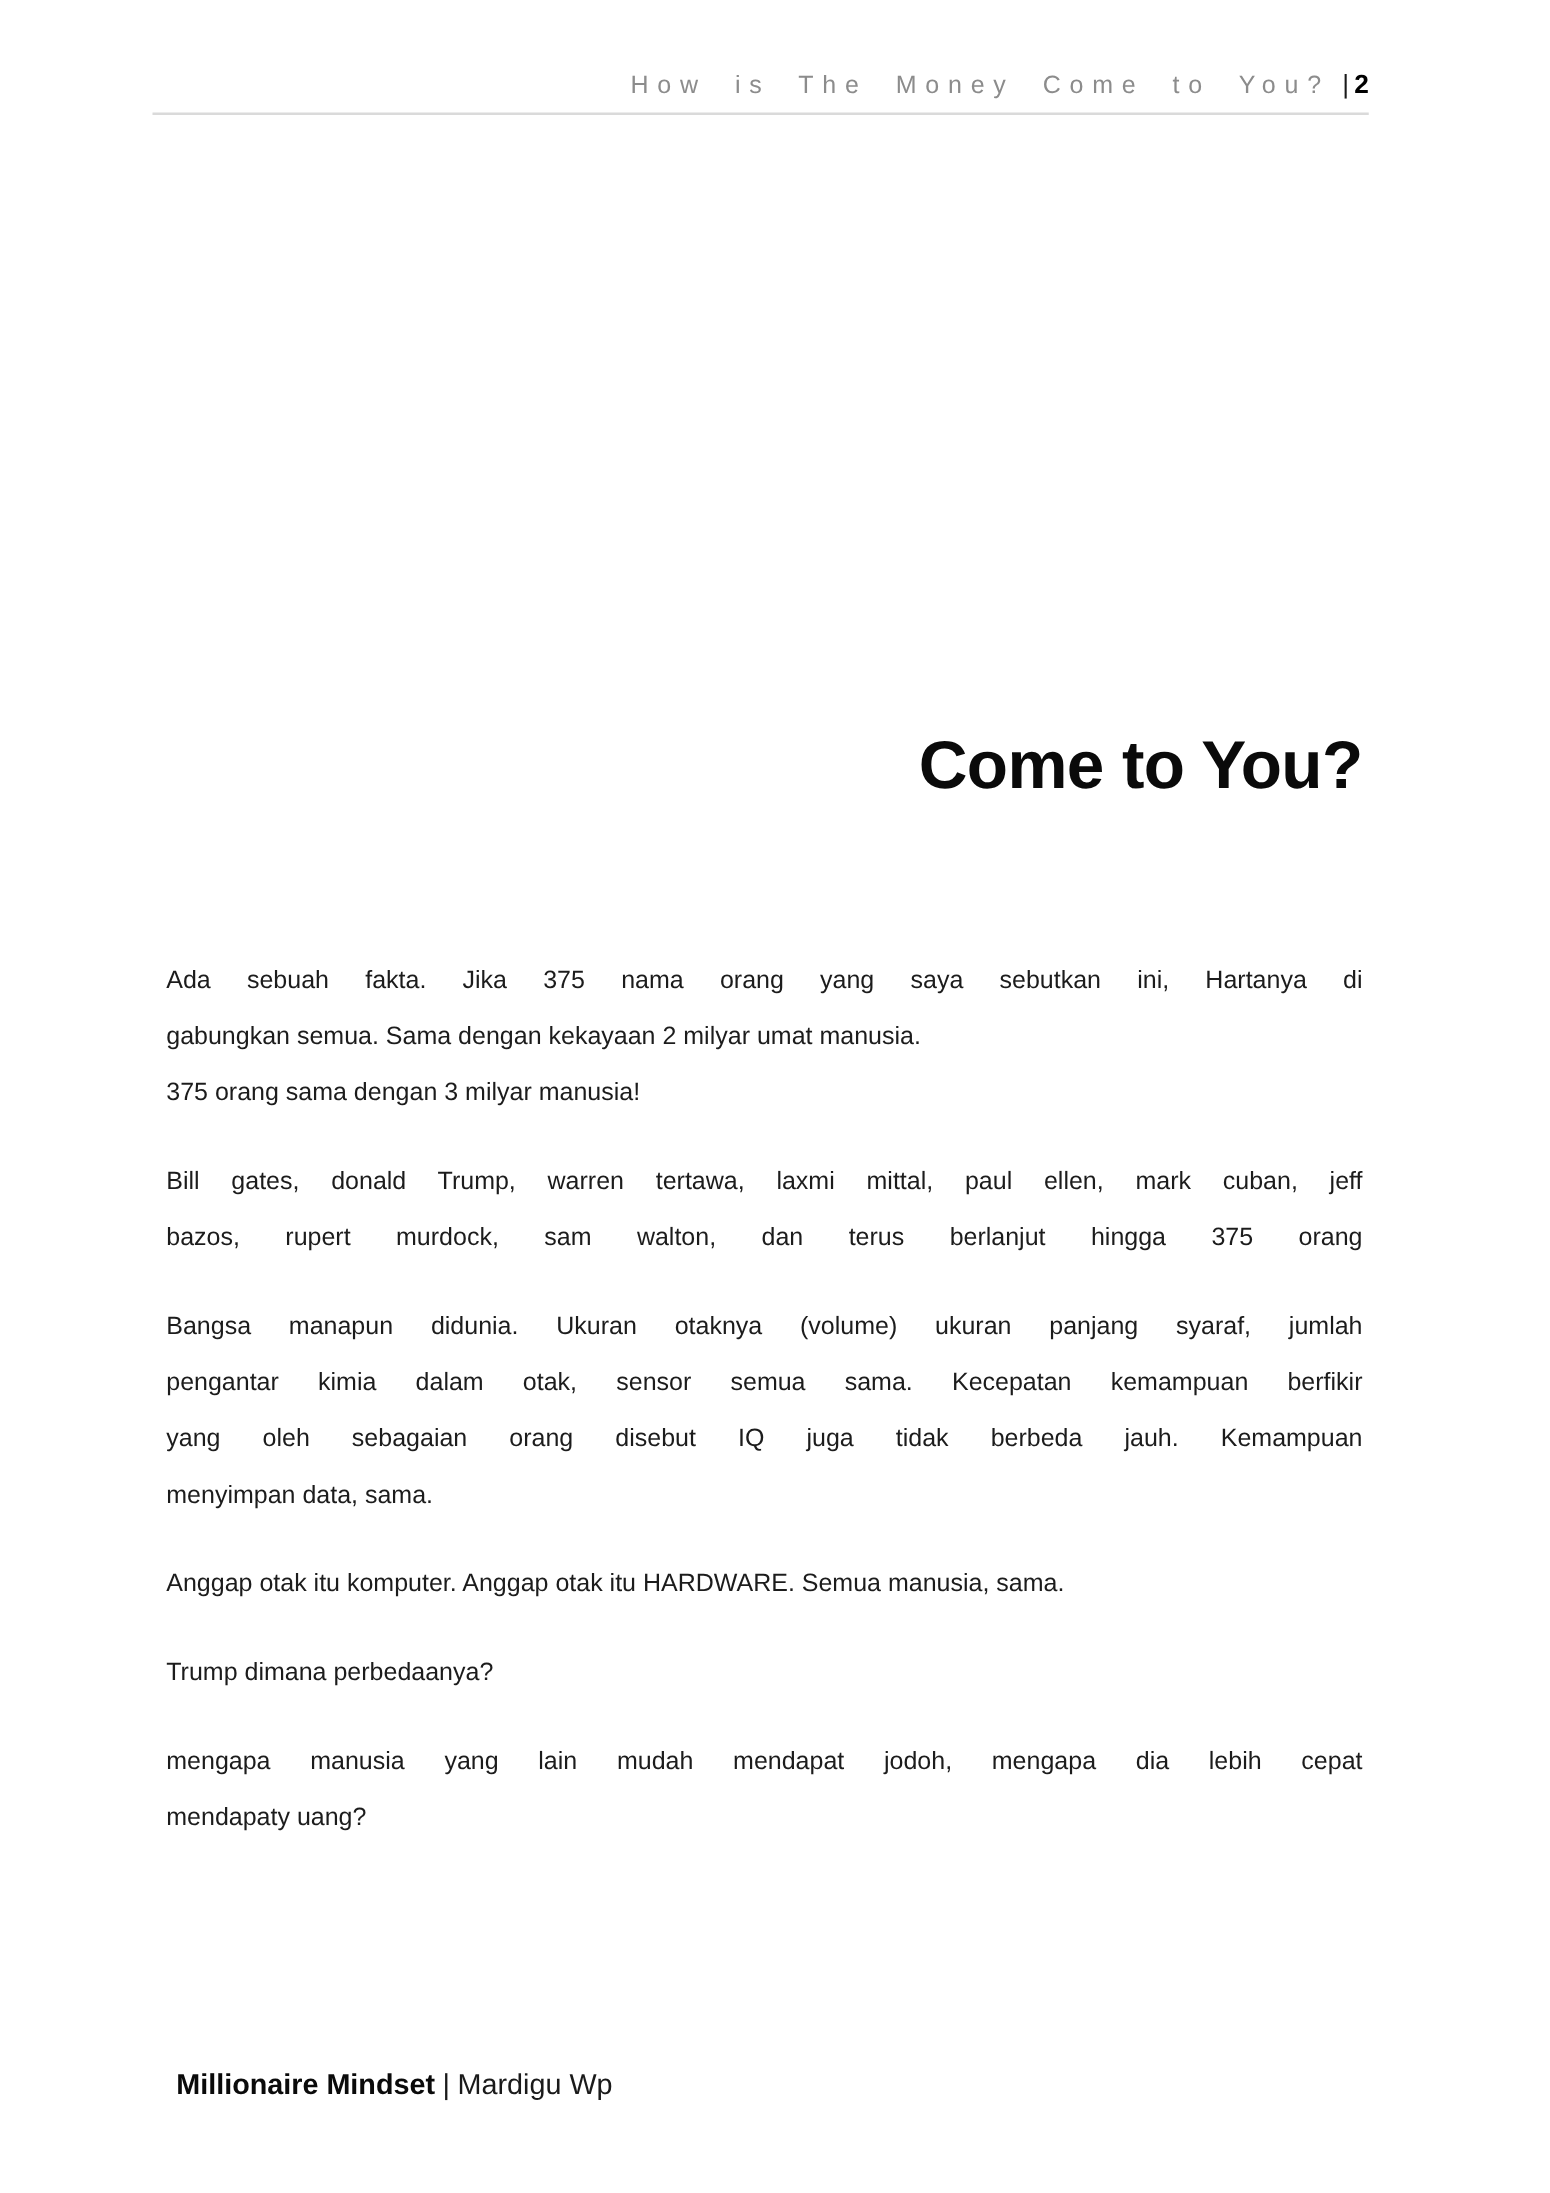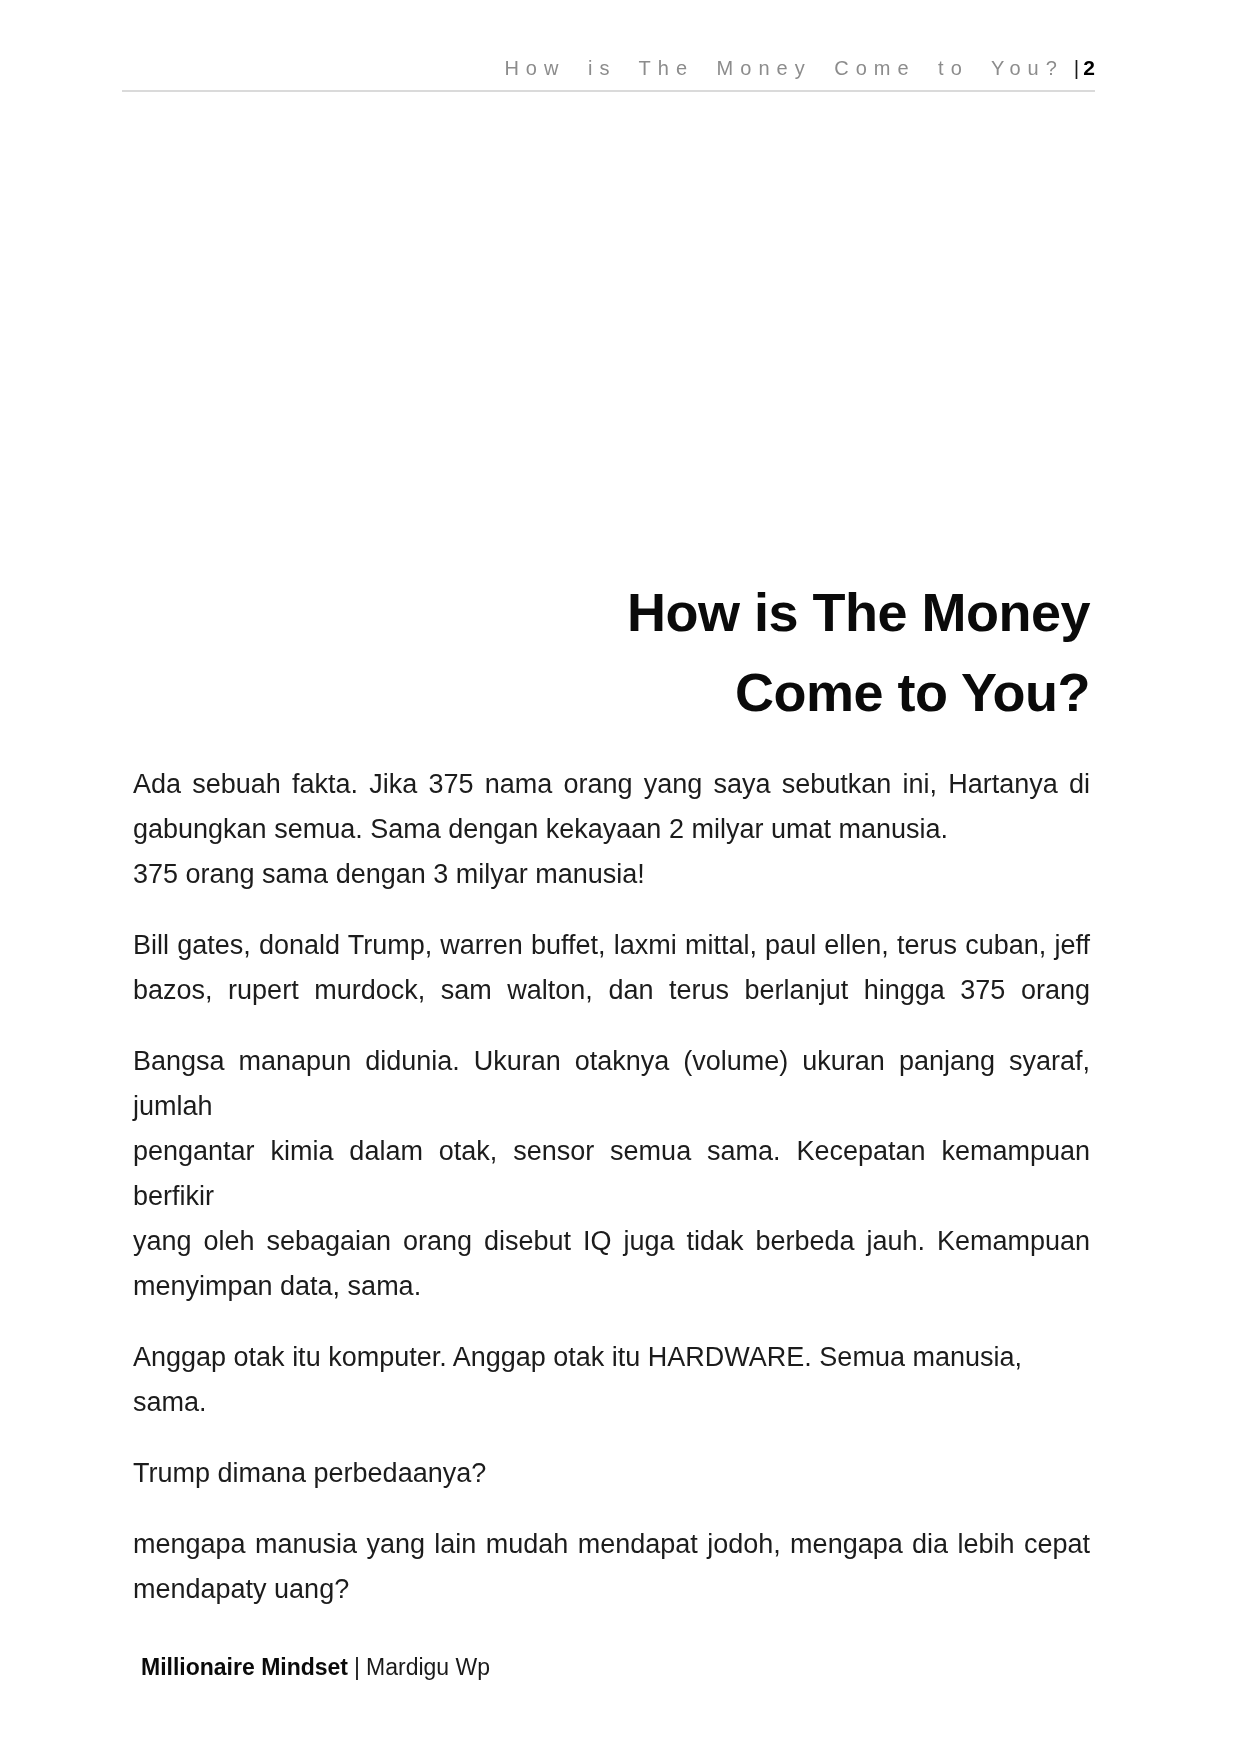--- a/index.html
+++ b/index.html
@@ -55,21 +55,21 @@
     color: #0a0a0a;
     letter-spacing: -0.5px;
   }
 
   
   .body-text {
     position: absolute;
     left: 133px;
     top: 762px;
     width: 957px;
-    font-size: 27px;
+    font-size: 20px;
     color: #1c1c1c;
   }
   .para { margin: 0 0 26px 0; }
   .line { line-height: 45px; }
   .line.j {
     text-align: justify;
     text-align-last: justify;
     text-justify: inter-word;
   }
 
@@ -89,34 +89,33 @@
 </head>
 <body>
 
 <div class="page">
 
   <div class="header">
     <span class="hdr-title">How is The Money Come to You?</span><span class="hdr-sep">|</span><span class="hdr-page">2</span>
   </div>
 
   <div class="doc-title">
-    <div>How is The Money</div>
     <div>Come to You?</div>
   </div>
 
   <div class="body-text">
 
     <div class="para">
       <div class="line j">Ada sebuah fakta. Jika 375 nama orang yang saya sebutkan ini, Hartanya di</div>
       <div class="line">gabungkan semua. Sama dengan kekayaan 2 milyar umat manusia.</div>
       <div class="line">375 orang sama dengan 3 milyar manusia!</div>
     </div>
 
     <div class="para">
-      <div class="line j">Bill gates, donald Trump, warren buffet, laxmi mittal, paul ellen, terus cuban, jeff</div>
+      <div class="line j">Bill gates, donald Trump, warren tertawa, laxmi mittal, paul ellen, mark cuban, jeff</div>
       <div class="line j">bazos, rupert murdock, sam walton, dan terus berlanjut hingga 375 orang</div>
     </div>
 
     <div class="para">
       <div class="line j">Bangsa manapun didunia. Ukuran otaknya (volume) ukuran panjang syaraf, jumlah</div>
       <div class="line j">pengantar kimia dalam otak, sensor semua sama. Kecepatan kemampuan berfikir</div>
       <div class="line j">yang oleh sebagaian orang disebut IQ juga tidak berbeda jauh. Kemampuan</div>
       <div class="line">menyimpan data, sama.</div>
     </div>
 

